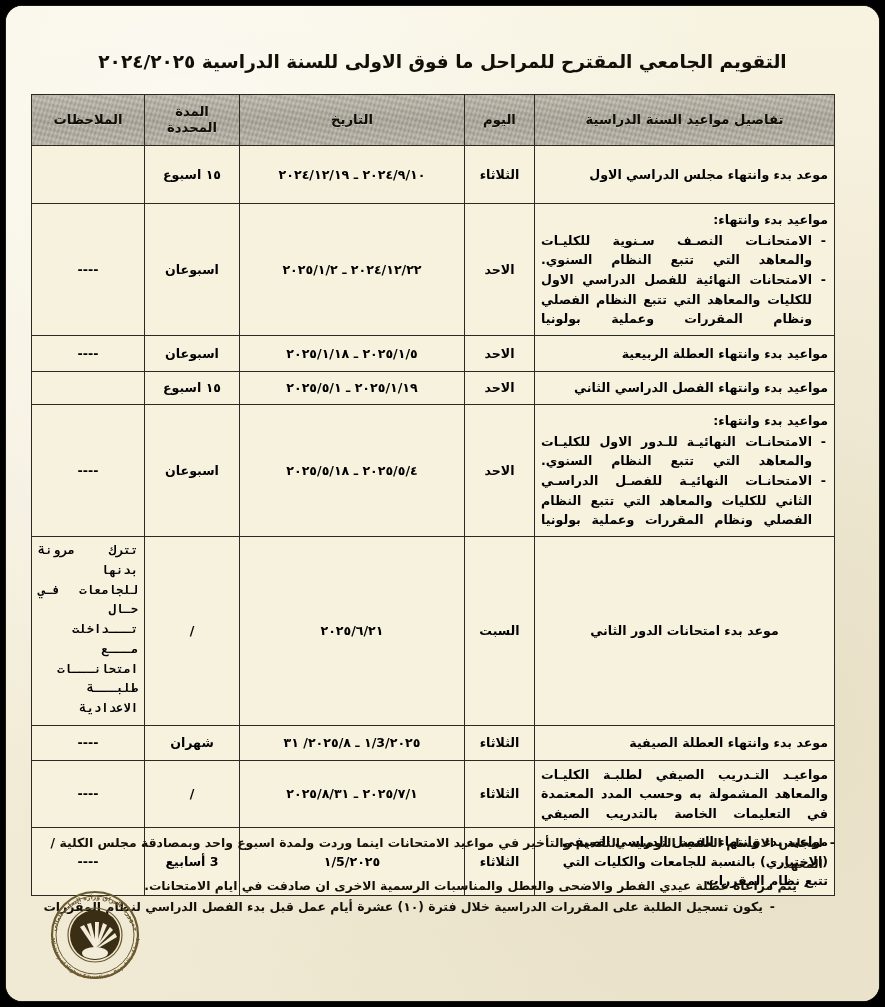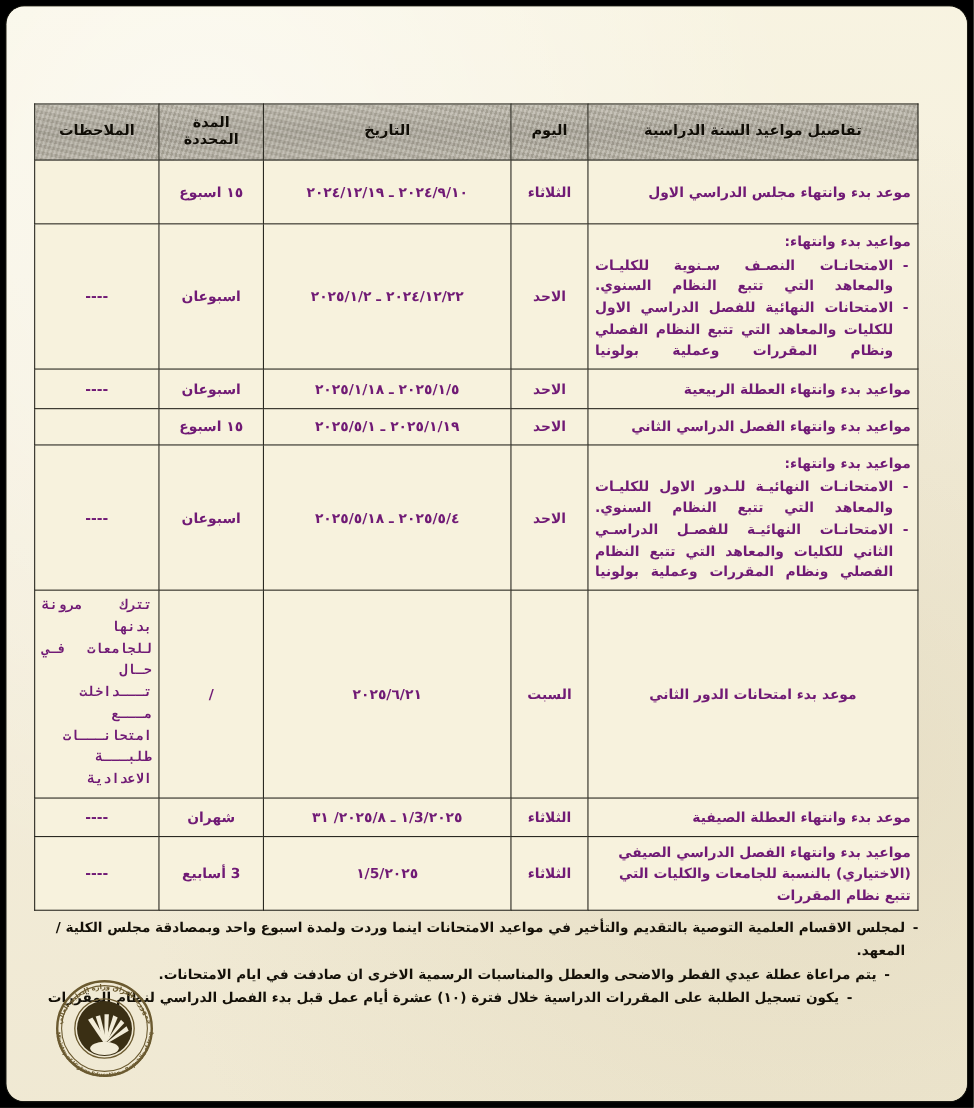--- a/index.html
+++ b/index.html
@@ -64,21 +64,21 @@
   table.cal {
     width: 100%;
     border-collapse: collapse;
     table-layout: fixed;
     direction: rtl;
   }
   table.cal th, table.cal td {
     border: 1px solid #2b2a22;
     padding: 4px 6px;
     vertical-align: middle;
-    color: #701a75;
+    color: #000000;
   }
   table.cal thead th {
     background:
       repeating-linear-gradient(107deg, rgba(255,255,255,0.16) 0 2px, rgba(0,0,0,0.05) 2px 4px),
       repeating-linear-gradient(12deg, rgba(0,0,0,0.05) 0 3px, rgba(255,255,255,0.10) 3px 6px),
       linear-gradient(180deg, #b9b4a6 0%, #a8a396 50%, #b4afa1 100%);
     font-size: 13.2px;
     font-weight: bold;
     text-align: center;
     height: 42px;
@@ -175,20 +175,21 @@
 
 <div class="page-frame">
   <div class="paper"></div>
 
   <div class="speck" style="left:120px;top:300px;width:2px;height:2px;"></div>
   <div class="speck" style="left:640px;top:180px;width:2px;height:2px;"></div>
   <div class="speck" style="left:420px;top:690px;width:2px;height:2px;"></div>
   <div class="speck" style="left:780px;top:460px;width:3px;height:2px;"></div>
   <div class="speck" style="left:250px;top:905px;width:2px;height:2px;"></div>
 
+  <div class="doc-title">التقويم الجامعي المقترح للمراحل ما فوق الاولى للسنة الدراسية ٢٠٢٤/٢٠٢٥</div>
 
   <div class="cal-wrap">
     <table class="cal">
       <colgroup>
         <col class="c-details">
           <col class="c-day">
           <col class="c-date">
           <col class="c-duration">
           <col class="c-notes">
       </colgroup>
@@ -267,20 +268,27 @@
         </tr>
 
         <tr style="height:35px;">
           <td class="details">موعد بدء وانتهاء العطلة الصيفية</td>
           <td class="day">الثلاثاء</td>
           <td class="date">٢٠٢٥/3/١ ـ ٢٠٢٥/٨/ ٣١</td>
           <td class="dur">شهران</td>
           <td class="notes">----</td>
         </tr>
 
+        <tr style="height:63px;">
+          <td class="details" style="text-align:justify;text-align-last:justify;">مواعيـد التـدريب الصيفي لطلبـة الكليـات والمعاهد المشمولة به وحسب المدد المعتمدة في التعليمات الخاصة بالتدريب الصيفي</td>
+          <td class="day">الثلاثاء</td>
+          <td class="date">٢٠٢٥/٧/١ ـ ٢٠٢٥/٨/٣١</td>
+          <td class="dur">/</td>
+          <td class="notes">----</td>
+        </tr>
 
         <tr style="height:63px;">
           <td class="details">مواعيد بدء وانتهاء  الفصل الدراسي الصيفي (الاختياري) بالنسبة للجامعات والكليات التي تتبع نظام المقررات</td>
           <td class="day">الثلاثاء</td>
           <td class="date">٢٠٢٥/5/١</td>
           <td class="dur">3 أسابيع</td>
           <td class="notes">----</td>
         </tr>
 
       </tbody>

